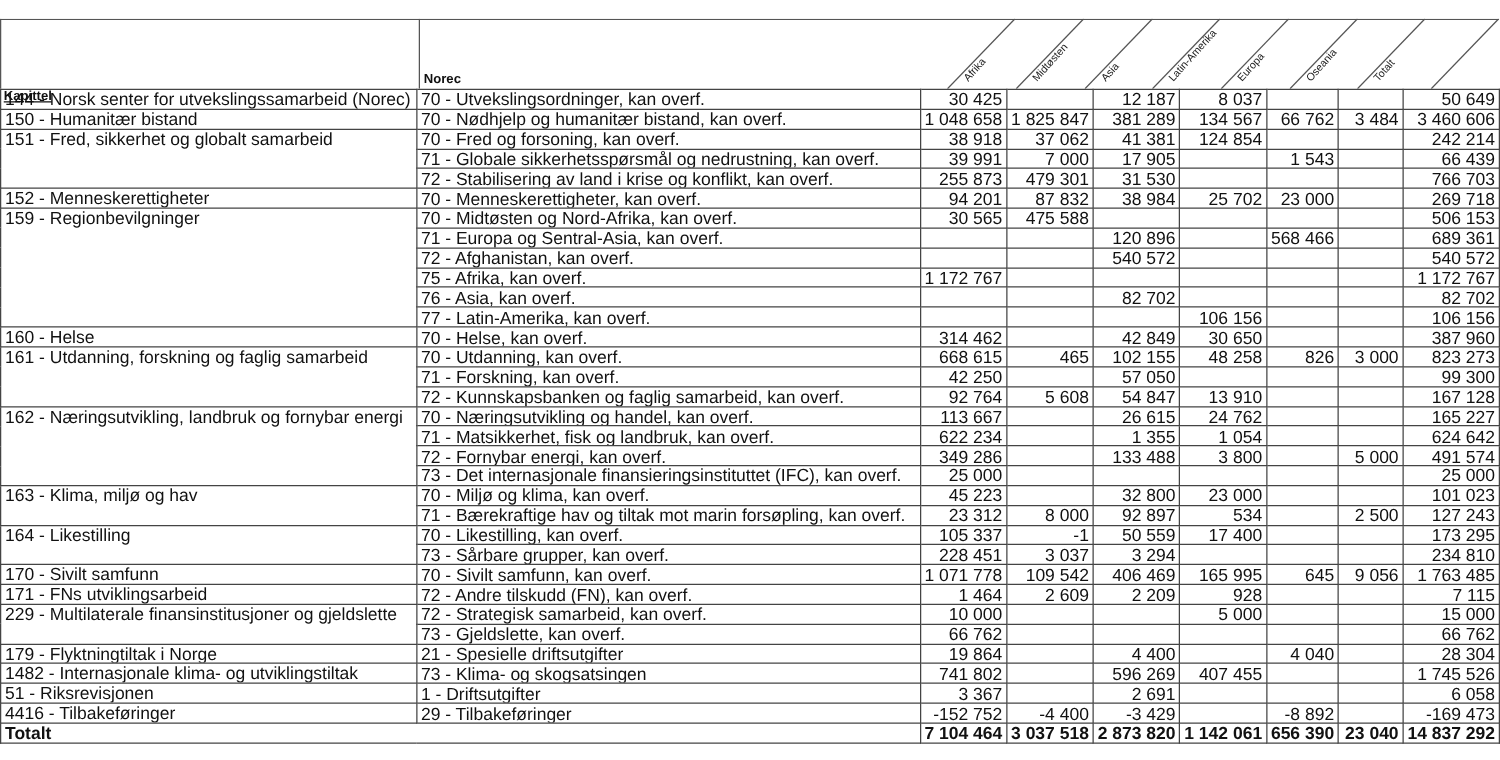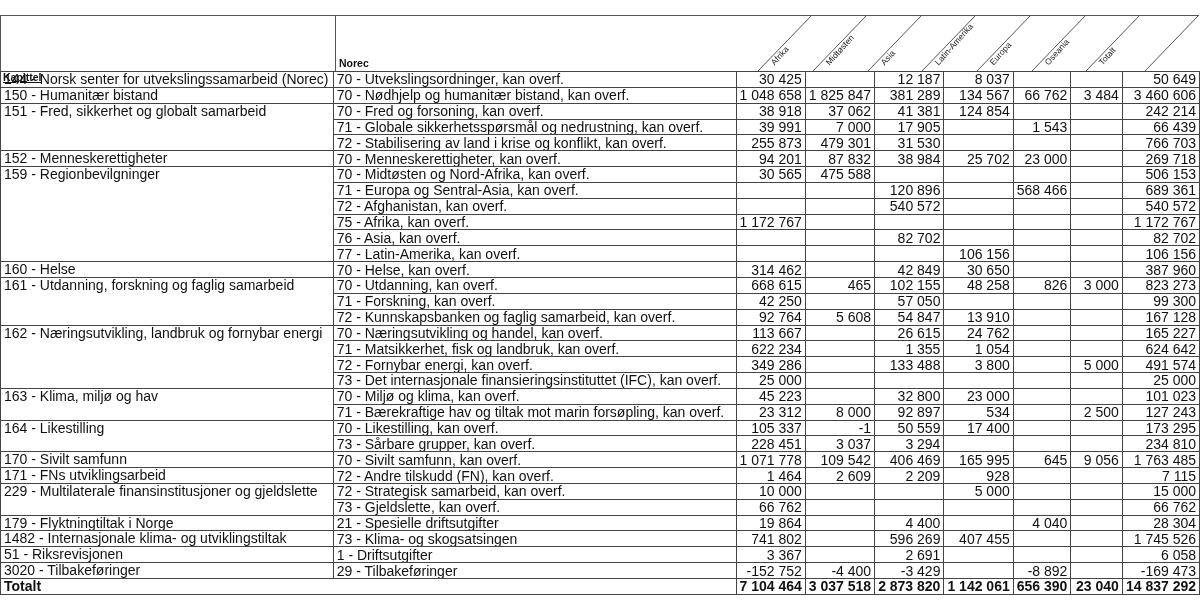--- a/index.html
+++ b/index.html
@@ -373,21 +373,21 @@
           <td class="post">1 - Driftsutgifter</td>
           <td class="num">3 367</td>
           <td class="num"></td>
           <td class="num">2 691</td>
           <td class="num"></td>
           <td class="num"></td>
           <td class="num"></td>
           <td class="num w9">6 058</td>
         </tr>
         <tr>
-          <td class="kap" rowspan="1">3020 - Tilbakeføringer</td>
+          <td class="kap" rowspan="1">4416 - Tilbakeføringer</td>
           <td class="post">29 - Tilbakeføringer</td>
           <td class="num">-152 752</td>
           <td class="num">-4 400</td>
           <td class="num">-3 429</td>
           <td class="num"></td>
           <td class="num">-8 892</td>
           <td class="num"></td>
           <td class="num w9">-169 473</td>
         </tr>
         <tr class="total">

